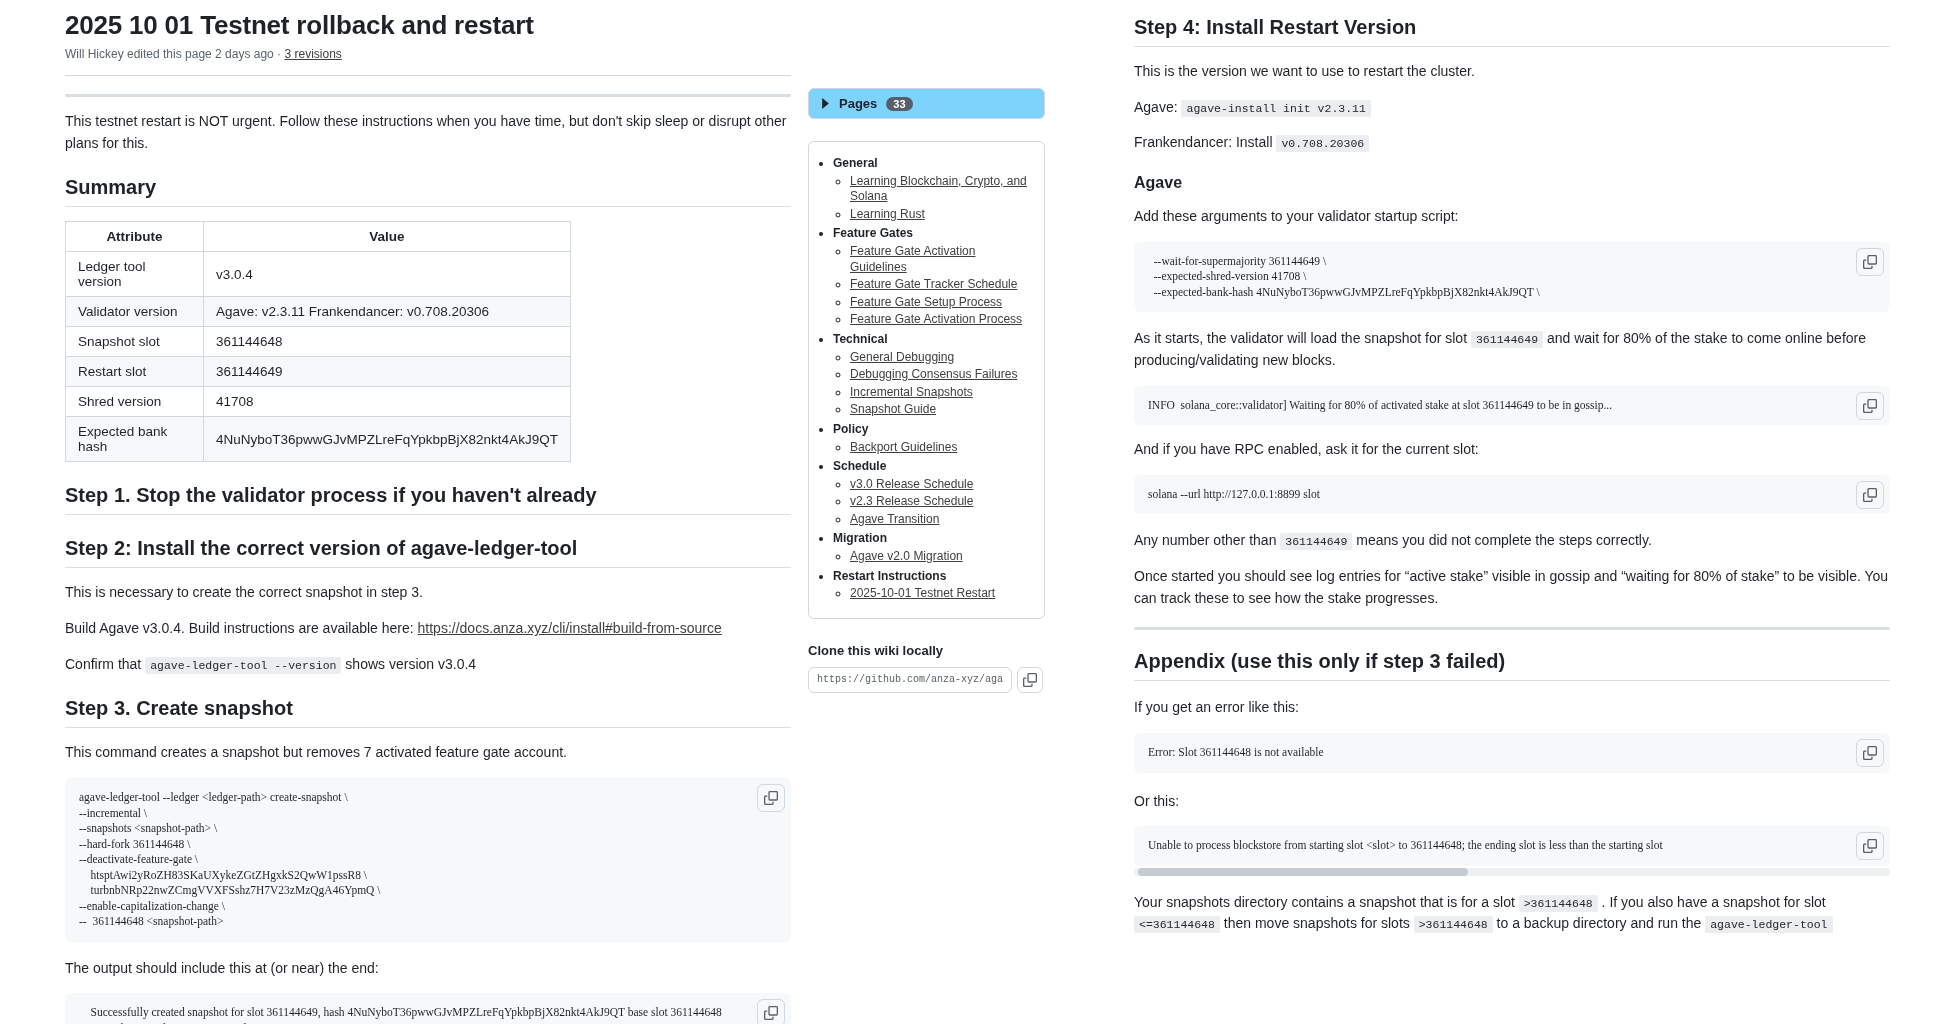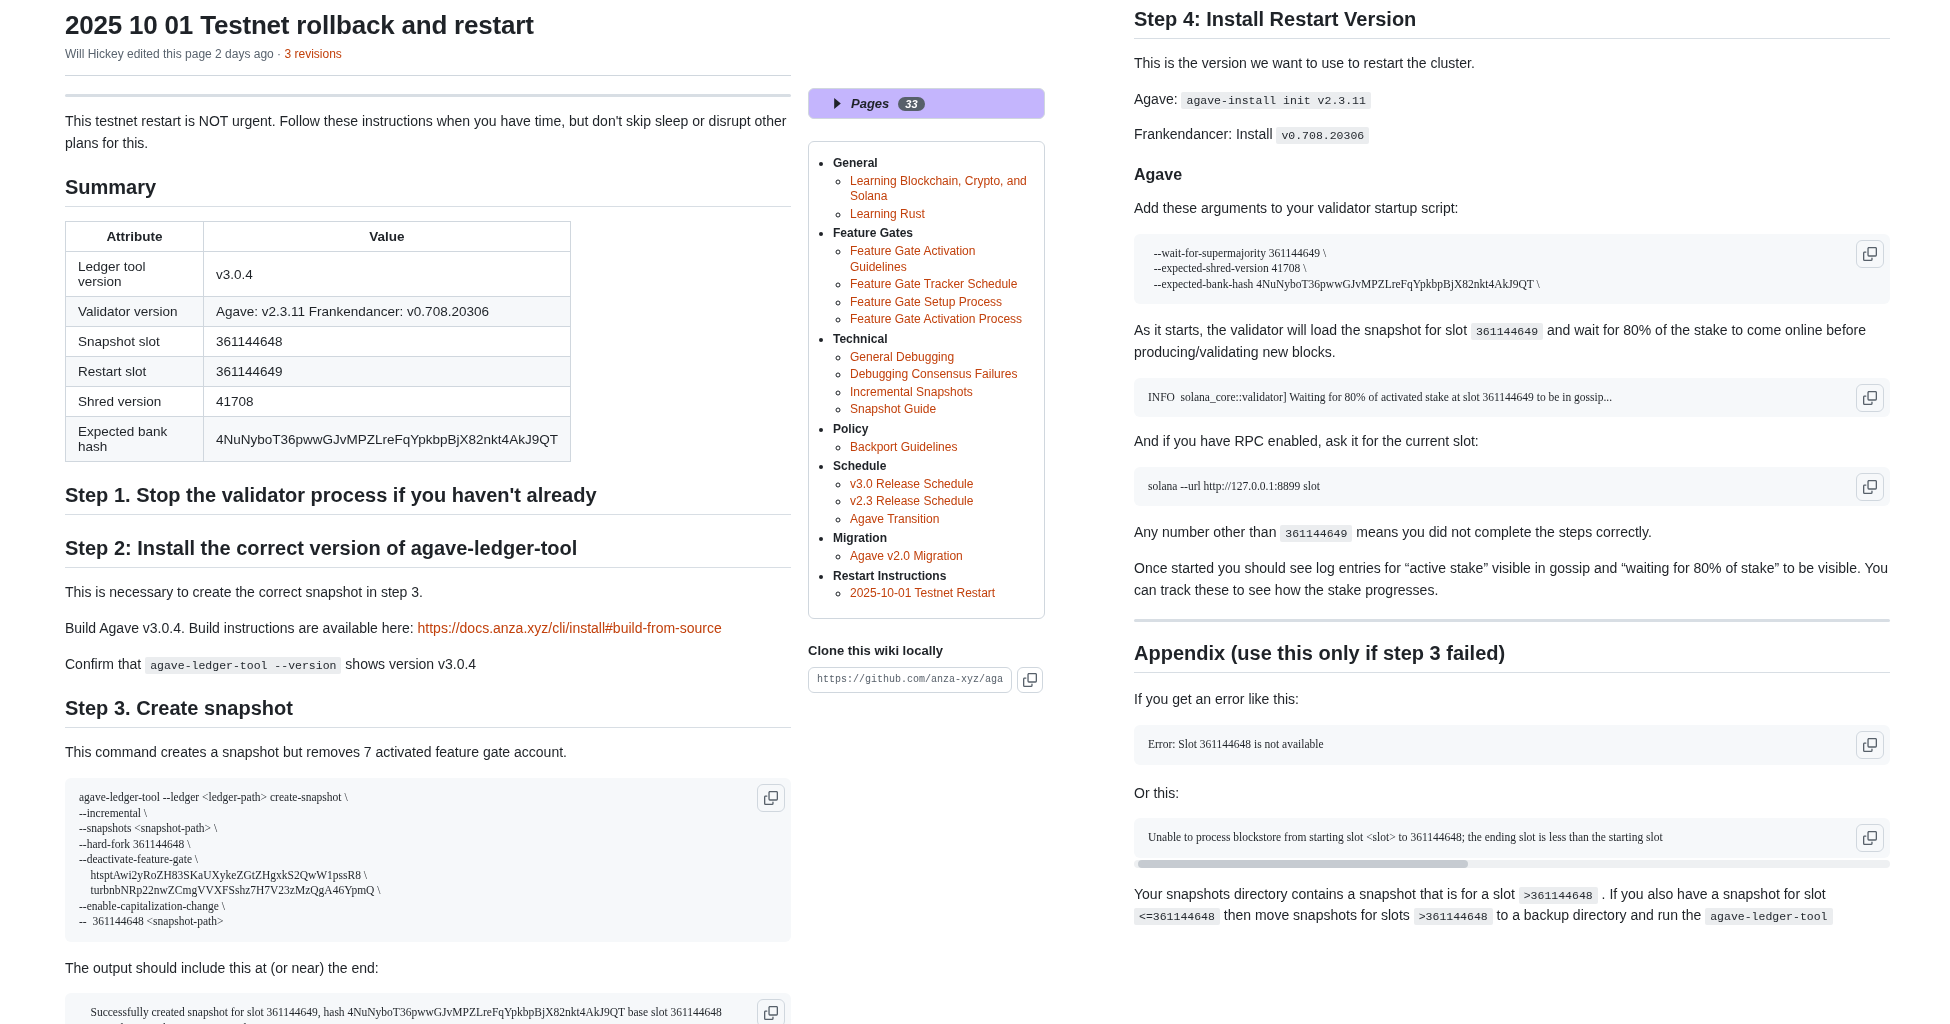--- a/index.html
+++ b/index.html
@@ -1,18 +1,18 @@
 <!DOCTYPE html>
 <html><head>
 <meta charset="utf-8">
 <style>
   * { margin:0; padding:0; box-sizing:border-box; }
   html,body { width:1950px; height:1024px; background:#ffffff; overflow:hidden;
     font-family:"Liberation Sans","DejaVu Sans",sans-serif; color:#1f2328; font-size:14px; }
-  a { color:#c2410c; cursor:pointer; }
+  a { color:#404040; text-decoration:underline; cursor:pointer; }
   .col-left  { position:absolute; left:65px;  top:0; width:726px; }
   .col-side  { position:absolute; left:808px; top:88px; width:237px; }
   .col-right { position:absolute; left:1134px; top:0; width:756px; }
 
   h1 { font-size:26px; font-weight:600; margin-top:10px; letter-spacing:-0.2px; }
   .meta { font-size:12px; color:#59636e; margin-top:6px; }
   .meta a { font-size:12px; }
   .header-divider { border-bottom:1px solid #d0d7de; margin-top:14px; }
   .md-hr { border:none; height:3px; background:#d8dee4; border-radius:2px; margin-top:18px; }
 
@@ -35,22 +35,22 @@
   .hscroll .thumb { position:absolute; top:0; height:8px; border-radius:4px; background:#c6cbd1; }
 
   table.summary { border-collapse:collapse; margin-top:14px; font-size:13.5px; }
   table.summary th, table.summary td { border:1px solid #d0d7de; padding:7px 12px; }
   table.summary th { font-weight:700; text-align:center; }
   table.summary th:first-child { width:138px; }
   table.summary th:last-child  { width:360px; }
   table.summary tbody tr:nth-child(even) { background:#f6f8fa; }
 
   
-  .pages-box { display:flex; align-items:center; gap:9px; background:#c4b5fd; border:1px solid #d0d7de;
-    border-radius:6px; padding:7px 24px; cursor:pointer;font-style:italic; }
+  .pages-box { display:flex; align-items:center; gap:9px; background:#7dd3fc; border:1px solid #d0d7de;
+    border-radius:6px; padding:7px 12px; cursor:pointer; }
   .pages-box .label { font-size:13px; font-weight:600; }
   .badge { background:#57606a; color:#ffffff; font-size:11px; font-weight:600; border-radius:10px; padding:1px 7px; }
   .nav-box { margin-top:22px; border:1px solid #d0d7de; border-radius:6px; padding:12px 10px 12px 4px; }
   .nav-box ul { list-style:disc; padding-left:20px; font-size:12px; }
   .nav-box ul ul { list-style:circle; padding-left:17px; margin:2px 0 4px; }
   .nav-box li { margin:2px 0; line-height:1.3; }
   .nav-box .section-label { font-weight:700; color:#1f2328; }
   .nav-box a { font-size:12px; }
   .clone-label { font-size:13px; font-weight:700; margin-top:24px; }
   .clone-row { display:flex; gap:5px; margin-top:9px; align-items:center; }
@@ -223,21 +223,21 @@
     <div class="copy-btn">
       <svg width="14" height="14" viewBox="0 0 16 16">
           <path fill="#57606a" d="M0 6.75C0 5.784.784 5 1.75 5h1.5a.75.75 0 0 1 0 1.5h-1.5a.25.25 0 0 0-.25.25v7.5c0 .138.112.25.25.25h7.5a.25.25 0 0 0 .25-.25v-1.5a.75.75 0 0 1 1.5 0v1.5A1.75 1.75 0 0 1 9.25 16h-7.5A1.75 1.75 0 0 1 0 14.25Z"></path>
           <path fill="#57606a" d="M5 1.75C5 .784 5.784 0 6.75 0h7.5C15.216 0 16 .784 16 1.75v7.5A1.75 1.75 0 0 1 14.25 11h-7.5A1.75 1.75 0 0 1 5 9.25Zm1.75-.25a.25.25 0 0 0-.25.25v7.5c0 .138.112.25.25.25h7.5a.25.25 0 0 0 .25-.25v-7.5a.25.25 0 0 0-.25-.25Z"></path>
         </svg>
     </div>
   </div>
 </div>
 
 <div class="col-right">
-  <h2 style="margin-top:8px;">Step 4: Install Restart Version</h2>
+  <h2 style="margin-top:16px;">Step 4: Install Restart Version</h2>
   <p>This is the version we want to use to restart the cluster.</p>
   <p>
     <span>Agave: </span><code class="chip">agave-install init v2.3.11</code>
   </p>
   <p>
     <span>Frankendancer: Install </span><code class="chip">v0.708.20306</code>
   </p>
 
   <h3>Agave</h3>
   <p>Add these arguments to your validator startup script:</p>

